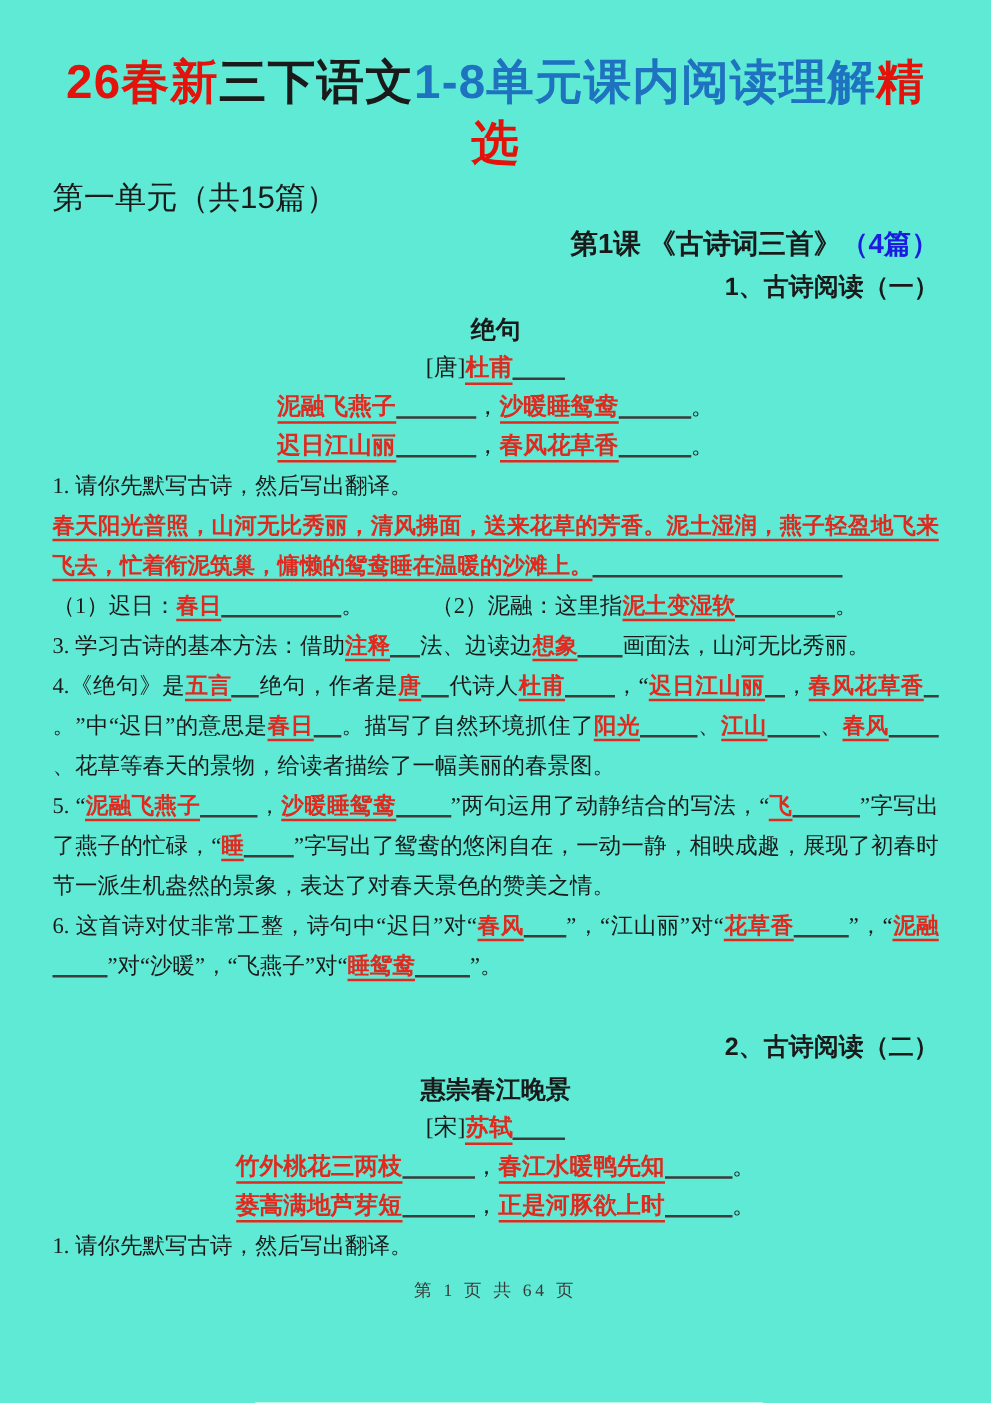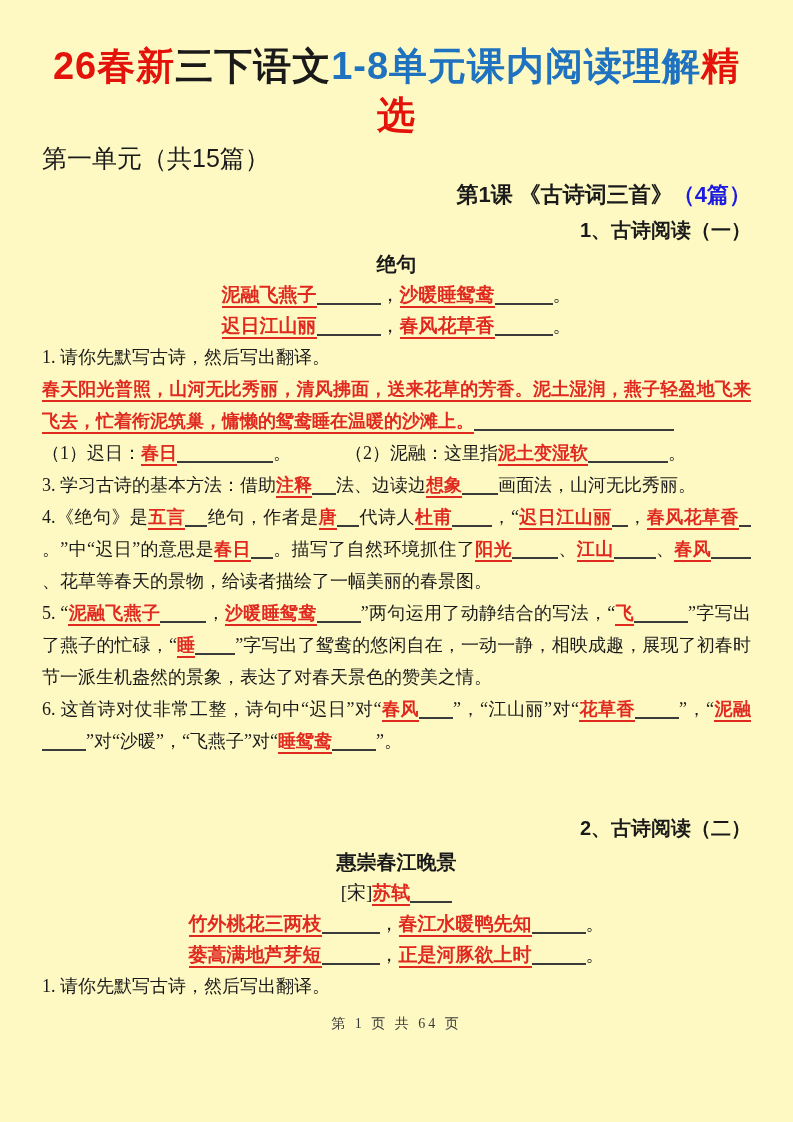--- a/index.html
+++ b/index.html
@@ -15,21 +15,21 @@
   body{
     width:793px;height:1122px;overflow:hidden;
     font-family:"Liberation Serif","DejaVu Serif",serif;
     color:var(--ink);
   }
   .page{
     width:793px;height:1122px;
     padding:42px 42px 0 42px;
     overflow:hidden;
     position:relative;
-    background:#fef9c3;
+    background:#5eead4;
   }
   .blk{min-height:10px;text-align:right;}
   .title{
     text-align:center;
     font-family:"Liberation Sans","DejaVu Sans",sans-serif;
     font-weight:900;
     font-size:38px;
     line-height:1.28;
     letter-spacing:1px;
     margin-bottom:3px;
@@ -50,21 +50,21 @@
     line-height:1.35;
     margin-bottom:7px;
   }
   .sub{
     font-family:"Liberation Sans","DejaVu Sans",sans-serif;
     font-weight:bold;
     font-size:20px;
     line-height:1.4;
     margin-bottom:5px;
   }
-  .mt-lg{margin-top:57px;}
+  .mt-lg{margin-top:36px;}
   .ctitle{
     text-align:center;
     font-family:"Liberation Sans","DejaVu Sans",sans-serif;
     font-weight:bold;
     font-size:20px;
     line-height:30px;
   }
   .cline{
     text-align:center;
     font-size:19px;
@@ -110,20 +110,21 @@
 </head>
 <body>
 
 <div class="page">
   <div>
       <div class="blk title"><span class="seg tr">26春新</span><span class="seg tk">三下语文</span><span class="seg tb">1-8单元课内阅读理解</span><span class="seg tr">精选</span></div>
       <div class="blk unit"><span class="seg tk">第一单元（共15篇）</span></div>
       <div class="blk lesson"><span class="seg tk">第1课 《古诗词三首》</span><span class="seg hb">（4篇）</span></div>
       <div class="blk sub"><span class="seg tk">1、古诗阅读（一）</span></div>
       <div class="blk ctitle"><span class="seg tk">绝句</span></div>
+      <div class="blk cline"><span class="seg k">[唐]</span><span class="seg r">杜甫</span><span class="blank" style="width: 42px;"></span></div>
       <div class="blk cline"><span class="seg r">泥融飞燕子</span><span class="blank" style="width: 64px;"></span><span class="seg k">，</span><span class="seg r">沙暖睡鸳鸯</span><span class="blank" style="width: 58px;"></span><span class="seg k">。</span></div>
       <div class="blk cline"><span class="seg r">迟日江山丽</span><span class="blank" style="width: 64px;"></span><span class="seg k">，</span><span class="seg r">春风花草香</span><span class="blank" style="width: 58px;"></span><span class="seg k">。</span></div>
       <div class="blk para"><span class="seg k">1. 请你先默写古诗，然后写出翻译。</span></div>
       <div class="blk para"><span class="seg r">春天阳光普照，山河无比秀丽，清风拂面，送来花草的芳香。泥土湿润，燕子轻盈地飞来飞去，忙着衔泥筑巢，慵懒的鸳鸯睡在温暖的沙滩上。</span><span class="blank" style="width: 200px;"></span></div>
       <div class="blk para"><span class="seg k">（1）迟日：</span><span class="seg r">春日</span><span class="blank" style="width: 96px;"></span><span class="seg k">。</span><span class="seg k">　　　</span><span class="seg k">（2）泥融：这里指</span><span class="seg r">泥土变湿软</span><span class="blank" style="width: 80px;"></span><span class="seg k">。</span></div>
       <div class="blk para"><span class="seg k">3. 学习古诗的基本方法：借助</span><span class="seg r">注释</span><span class="blank" style="width: 24px;"></span><span class="seg k">法、边读边</span><span class="seg r">想象</span><span class="blank" style="width: 36px;"></span><span class="seg k">画面法，山河无比秀丽。</span></div>
       <div class="blk para"><span class="seg k">4.《绝句》是</span><span class="seg r">五言</span><span class="blank" style="width: 22px;"></span><span class="seg k">绝句，作者是</span><span class="seg r">唐</span><span class="blank" style="width: 22px;"></span><span class="seg k">代诗人</span><span class="seg r">杜甫</span><span class="blank" style="width: 40px;"></span><span class="seg k">，“</span><span class="seg r">迟日江山丽</span><span class="blank" style="width: 16px;"></span><span class="seg k">，</span><span class="seg r">春风花草香</span><span class="blank" style="width: 12px;"></span><span class="seg k">。”中“迟日”的意思是</span><span class="seg r">春日</span><span class="blank" style="width: 22px;"></span><span class="seg k">。描写了自然环境抓住了</span><span class="seg r">阳光</span><span class="blank" style="width: 46px;"></span><span class="seg k">、</span><span class="seg r">江山</span><span class="blank" style="width: 42px;"></span><span class="seg k">、</span><span class="seg r">春风</span><span class="blank" style="width: 40px;"></span><span class="seg k">、花草等春天的景物，给读者描绘了一幅美丽的春景图。</span></div>
       <div class="blk para"><span class="seg k">5. “</span><span class="seg r">泥融飞燕子</span><span class="blank" style="width: 46px;"></span><span class="seg k">，</span><span class="seg r">沙暖睡鸳鸯</span><span class="blank" style="width: 44px;"></span><span class="seg k">”两句运用了动静结合的写法，“</span><span class="seg r">飞</span><span class="blank" style="width: 54px;"></span><span class="seg k">”字写出了燕子的忙碌，“</span><span class="seg r">睡</span><span class="blank" style="width: 40px;"></span><span class="seg k">”字写出了鸳鸯的悠闲自在，一动一静，相映成趣，展现了初春时节一派生机盎然的景象，表达了对春天景色的赞美之情。</span></div>
       <div class="blk para"><span class="seg k">6. 这首诗对仗非常工整，诗句中“迟日”对“</span><span class="seg r">春风</span><span class="blank" style="width: 34px;"></span><span class="seg k">”，“江山丽”对“</span><span class="seg r">花草香</span><span class="blank" style="width: 44px;"></span><span class="seg k">”，“</span><span class="seg r">泥融</span><span class="blank" style="width: 44px;"></span><span class="seg k">”对“沙暖”，“飞燕子”对“</span><span class="seg r">睡鸳鸯</span><span class="blank" style="width: 44px;"></span><span class="seg k">”。</span></div>
       <div class="blk sub mt-lg"><span class="seg tk">2、古诗阅读（二）</span></div>

